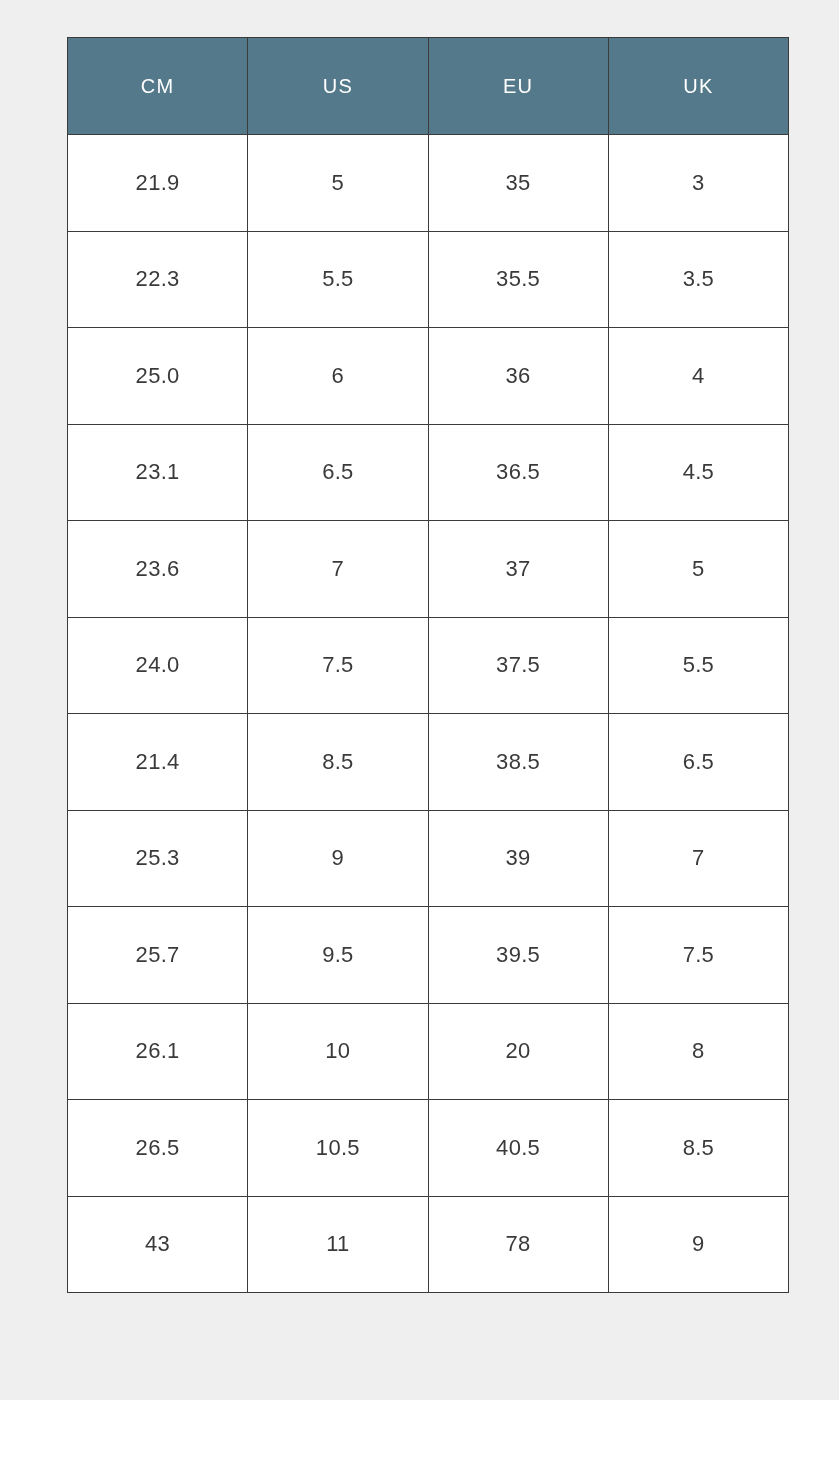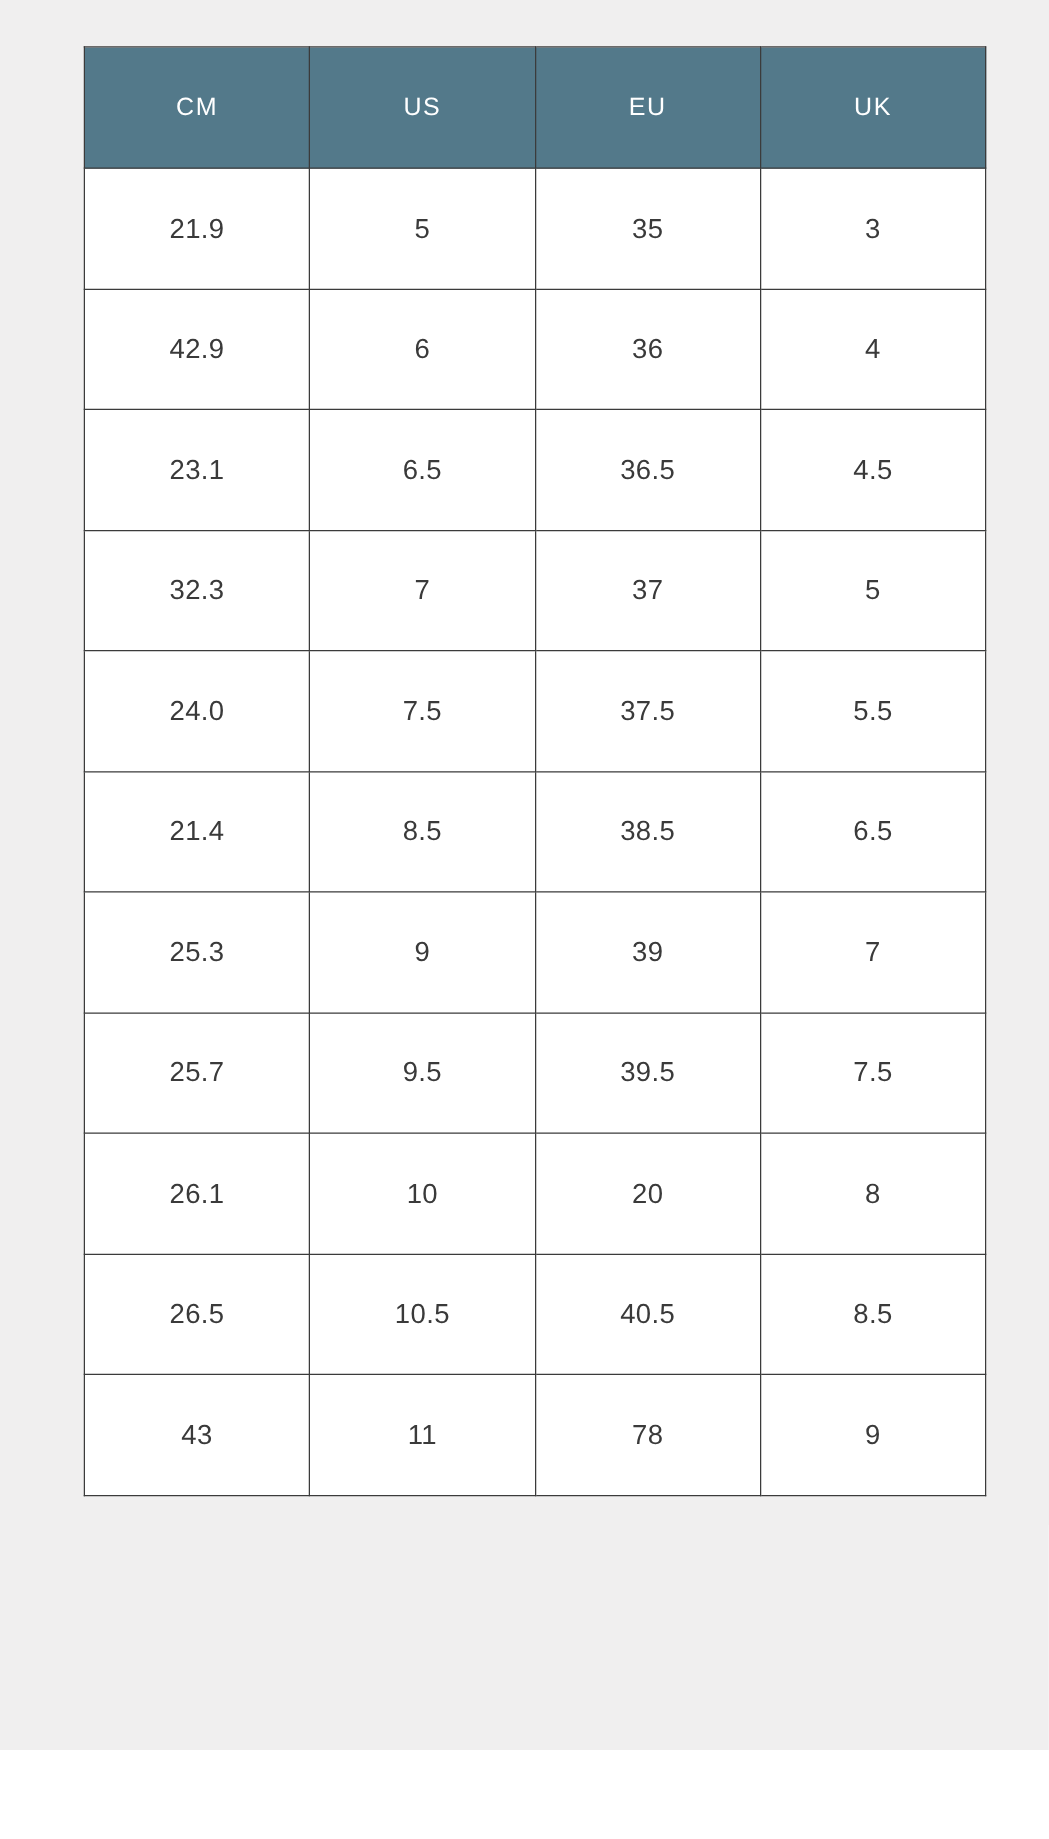--- a/index.html
+++ b/index.html
@@ -102,33 +102,39 @@
       </tr>
     </thead>
     <tbody>
       <tr>
         <td>21.9</td>
         <td>5</td>
         <td>35</td>
         <td>3</td>
       </tr>
       <tr>
-        <td>42.9</td>
+        <td>22.3</td>
+        <td>5.5</td>
+        <td>35.5</td>
+        <td>3.5</td>
+      </tr>
+      <tr>
+        <td>25.0</td>
         <td>6</td>
         <td>36</td>
         <td>4</td>
       </tr>
       <tr>
         <td>23.1</td>
         <td>6.5</td>
         <td>36.5</td>
         <td>4.5</td>
       </tr>
       <tr>
-        <td>32.3</td>
+        <td>23.6</td>
         <td>7</td>
         <td>37</td>
         <td>5</td>
       </tr>
       <tr>
         <td>24.0</td>
         <td>7.5</td>
         <td>37.5</td>
         <td>5.5</td>
       </tr>

